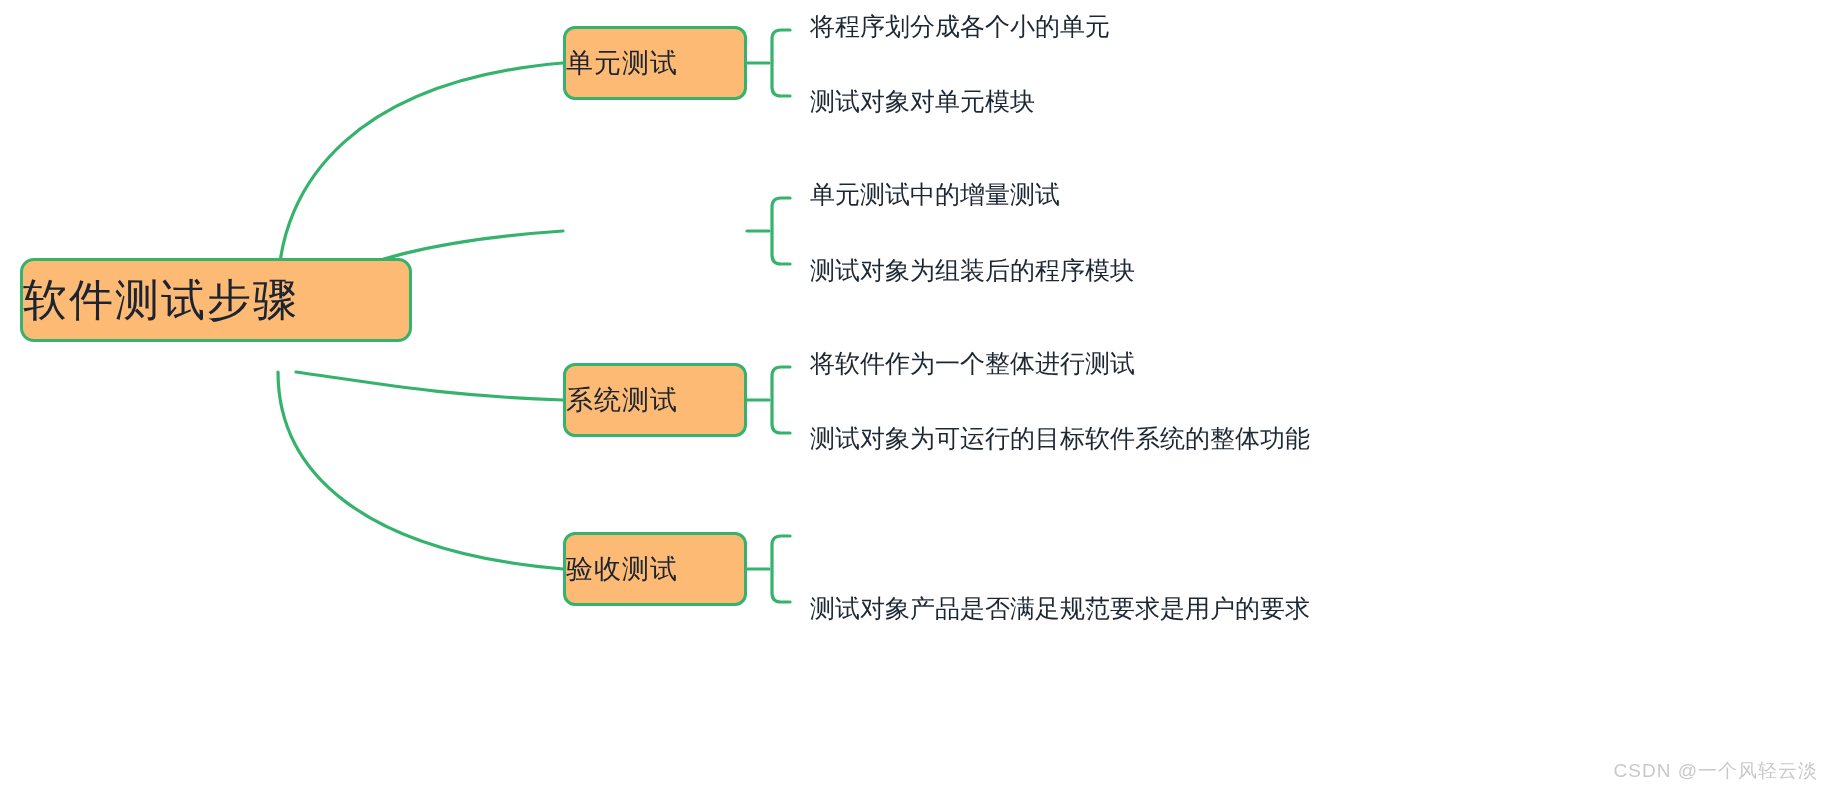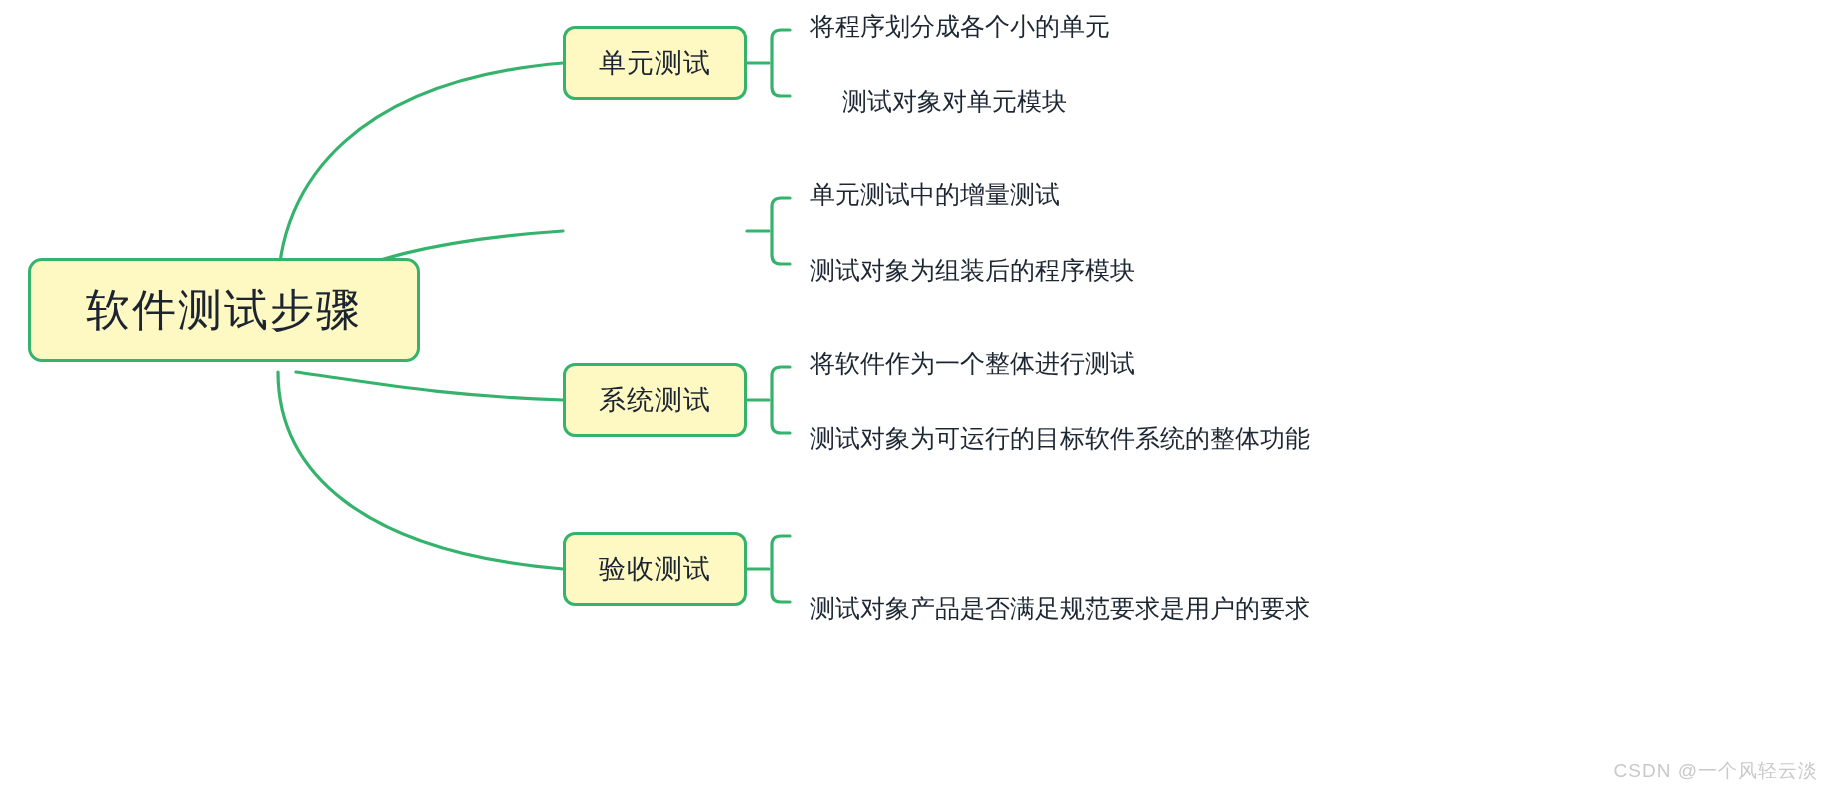--- a/index.html
+++ b/index.html
@@ -9,25 +9,25 @@
     font-family:"Liberation Sans","DejaVu Sans",sans-serif;
     overflow:hidden;
     position:relative;
   }
   #mindmap{position:absolute;left:0;top:0;width:1842px;height:796px;}
   svg.edges{position:absolute;left:0;top:0;width:1842px;height:796px;pointer-events:none;}
 
   .node{
     position:absolute;
     box-sizing:border-box;
-    display:flex;align-items:center;justify-content:center;
-    background:#fef9c3;
+    display:flex;align-items:center;justify-content:flex-start;
+    background:#fdba74;
   }
   .root-node{
-    left:28px;top:258px;width:392px;height:104px;
+    left:20px;top:258px;width:392px;height:84px;
     border:3px solid #35b36d;
     border-radius:14px;
     z-index:3;
   }
   .root-label{
     font-size:44px;
     color:#1b2430;
     letter-spacing:2px;
     white-space:nowrap;
     line-height:1;
@@ -54,21 +54,21 @@
   .leaf{
     position:absolute;
     font-size:25px;
     color:#1d2733;
     white-space:nowrap;
     line-height:1;
     left:810px;
     z-index:3;
   }
   .leaf-1a{top:14px;}
-  .leaf-1b{top:89px;margin-left:32px;}
+  .leaf-1b{top:89px;}
   .leaf-2a{top:182px;}
   .leaf-2b{top:258px;}
   .leaf-3a{top:351px;}
   .leaf-3b{top:426px;}
   .leaf-4a{top:520px;}
   .leaf-4b{top:596px;}
 
   .watermark{
     position:absolute;
     right:24px;bottom:12px;

